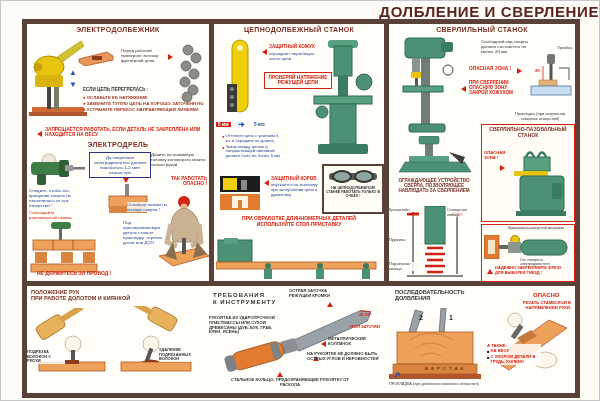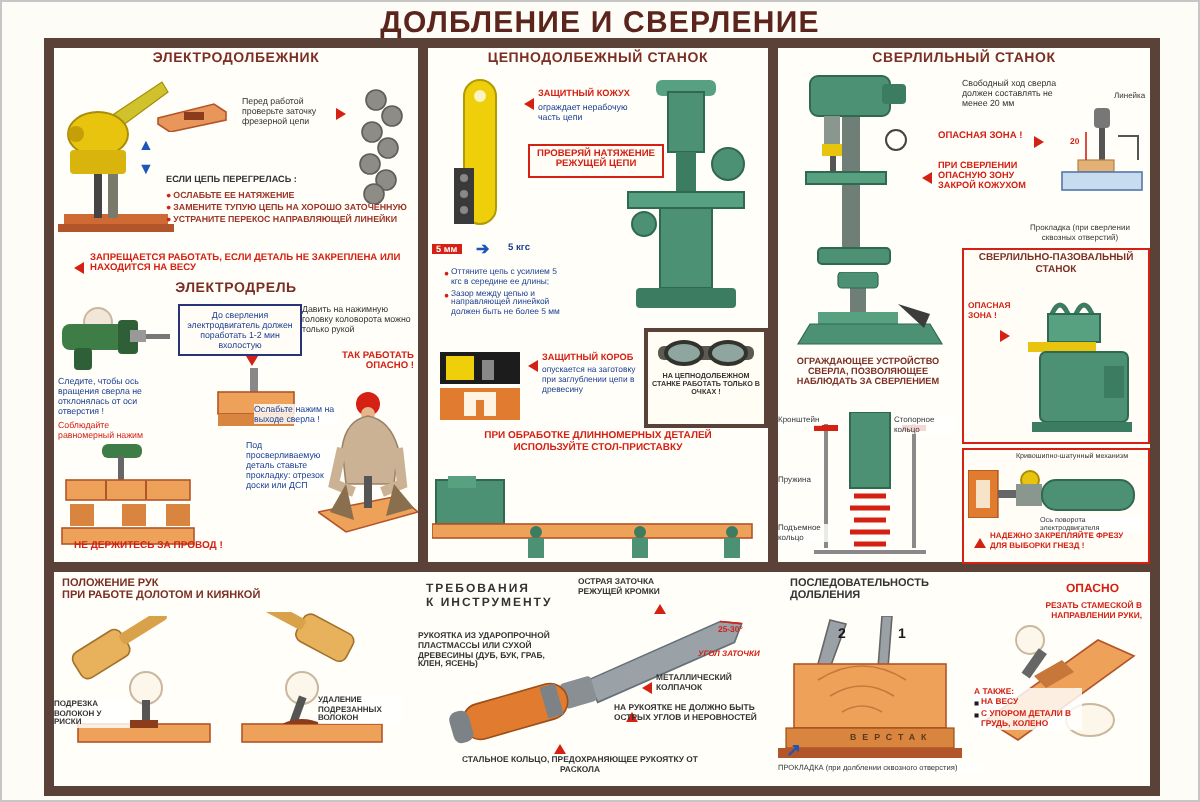--- a/index.html
+++ b/index.html
@@ -4,21 +4,21 @@
 <style>
   html,body{margin:0;padding:0;background:#e9e9e9;font-family:"Liberation Sans",sans-serif;}
   .poster{position:relative;width:600px;height:401px;background:#fdfcf6;overflow:hidden;border:1px solid #c6c6c6;box-sizing:border-box;}
   .abs{position:absolute;}
   .t{display:block;line-height:1.14;}
   .f36{font-size:3.6px}.f38{font-size:3.8px}.f4{font-size:4px}.f42{font-size:4.2px}.f44{font-size:4.4px}
   .f46{font-size:4.6px}.f48{font-size:4.8px}.f5{font-size:5px}.f55{font-size:5.5px}.f6{font-size:6px}.f7{font-size:7px}
   .rd{color:#d42114}.nv{color:#1c3f93}.dk{color:#333}.mr{color:#9c3528}.hd2{color:#7b2f24}.bl{color:#1d55b8}
   .b{font-weight:bold}.ctr{text-align:center}.rt{text-align:right}.it{font-style:italic}
   .hdr{font-weight:bold;color:#7b2f24;font-size:7px;text-align:center;letter-spacing:.3px;width:100%;}
-  .mainTitle{width:100%;text-align:center;top:2px;left:0;font-size:15px;font-weight:bold;color:#5b241c;letter-spacing:.6px;}
+  .mainTitle{width:100%;text-align:right;top:2px;left:0;font-size:15px;font-weight:bold;color:#5b241c;letter-spacing:.6px;}
   .frame{position:absolute;left:21px;top:18px;width:548px;height:369px;border:5px solid #5a4238;background:#fffef9;}
   .div{background:#5a4238;}
   .tri{width:0;height:0;display:block;}
   .tl{border-top:3px solid transparent;border-bottom:3px solid transparent;border-right:5px solid #d42114;}
   .tr{border-top:3px solid transparent;border-bottom:3px solid transparent;border-left:5px solid #d42114;}
   .tu{border-left:3px solid transparent;border-right:3px solid transparent;border-bottom:5px solid #d42114;}
   .td{border-left:3px solid transparent;border-right:3px solid transparent;border-top:5px solid #d42114;}
   .rbox{border:1.5px solid #d42114;background:#fffdf6;}
   .nbox{border:1px solid #27337a;background:#fffdf6;}
   .redtag{background:#d42114;color:#fff;font-weight:bold;padding:0 2px;display:inline-block;}

